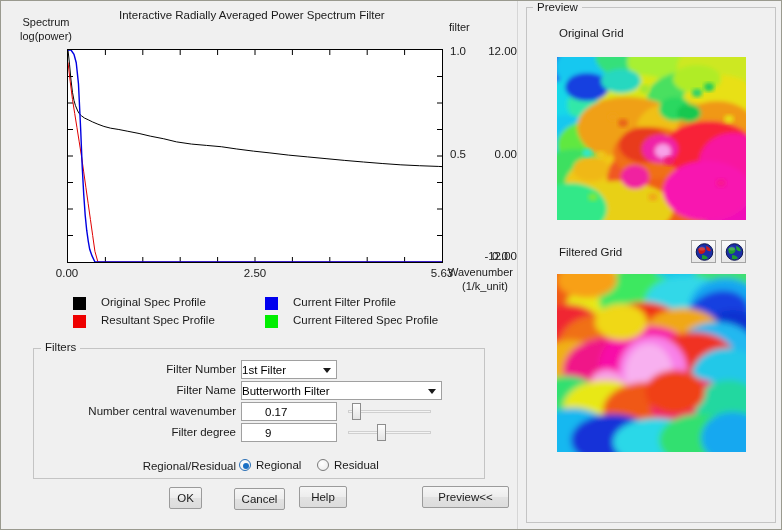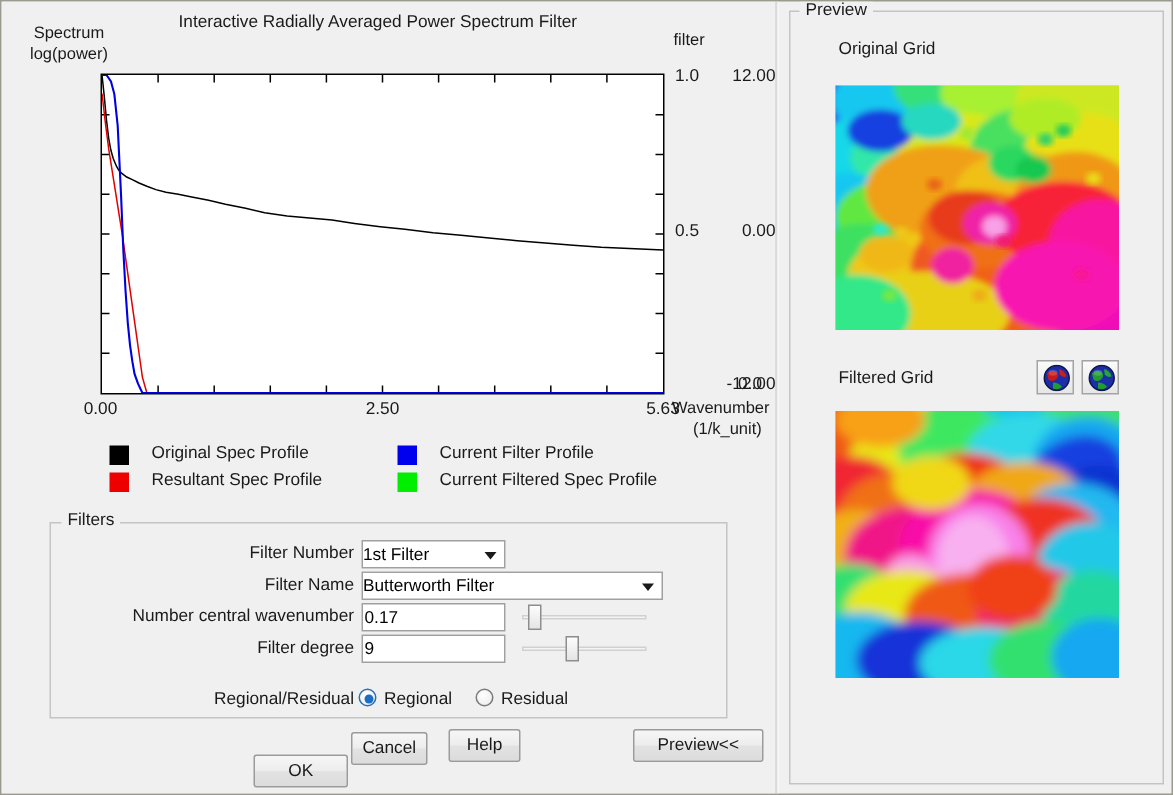--- a/index.html
+++ b/index.html
@@ -97,21 +97,21 @@
     position: absolute; right: 5px; top: 7px;
     width: 0; height: 0;
     border-left: 4.5px solid transparent;
     border-right: 4.5px solid transparent;
     border-top: 5px solid #1a1a1a;
   }
   .txtbox {
     position: absolute; height: 19px;
     background: #ffffff; border: 1px solid #a0a0a0;
     font-size: 11.5px; color: #000000;
-    padding: 2px 4px 0 1px; line-height: 15px;
+    padding: 2px 4px 0 23px; line-height: 15px;
   }
   .slider { position: absolute; height: 19px; }
   .slider .track {
     position: absolute; left: 0; top: 8px; width: 100%; height: 3px;
     background: #f4f4f4; border: 1px solid #d0d0d0;
   }
   .slider .thumb {
     position: absolute; top: 1px; width: 9px; height: 17px;
     background: linear-gradient(to bottom,#fdfdfd,#e4e4e4);
     border: 1px solid #8d8d8d;
@@ -287,21 +287,21 @@
 
     <div class="field-label" style="left:60px; top:459px; width:175px;">Regional/Residual</div>
 
     <div class="radio-wrap" style="left:238px; top:458px;">
       <span class="radio checked"></span><span>Regional</span>
     </div>
     <div class="radio-wrap" style="left:316px; top:458px;">
       <span class="radio"></span><span>Residual</span>
     </div>
 
-    <div class="btn" style="left:168px; top:502px; width:63px;">OK</div>
+    <div class="btn" style="left:168px; top:486px; width:33px;">OK</div>
     <div class="btn" style="left:233px; top:487px; width:51px;">Cancel</div>
     <div class="btn" style="left:298px; top:485px; width:48px;">Help</div>
     <div class="btn" style="left:421px; top:485px; width:87px;">Preview&lt;&lt;</div>
   </div>
 
   <div id="vdivider"></div>
 
   <div id="preview-group"></div>
   <div id="preview-legend">Preview</div>
 

